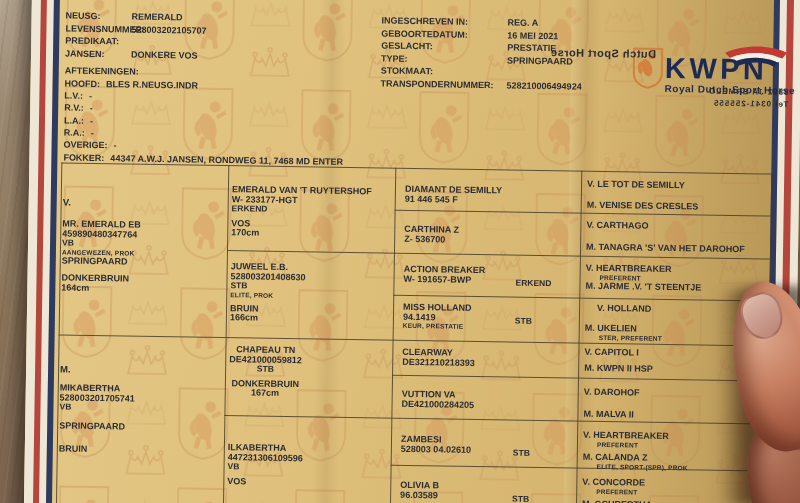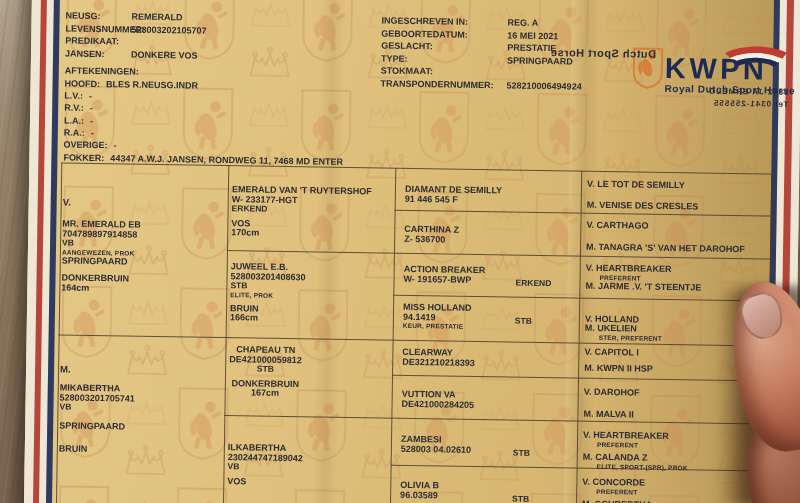--- a/index.html
+++ b/index.html
@@ -226,21 +226,21 @@
     <div class="mirror mir-top">Dutch Sport Horse</div>
     <div class="mirror mir-a1">3852 JA ERMELO</div>
     <div class="mirror mir-a2">Tel 0341-255555</div>
 
     <div id="ped-layer" style="position:absolute;inset:0;">
 
       <div class="ped-cell" style="left:34px;top:217px;">
         <div class="g1-prefix">V.</div>
         <div style="margin-top:12px;">
           <div class="ped-name">MR. EMERALD EB</div>
-          <div class="ped-reg">704789897914858</div>
+          <div class="ped-reg">459890480347764</div>
           <div class="ped-book">VB</div>
           <div class="ped-small">AANGEWEZEN, PROK</div>
           <div class="ped-name">SPRINGPAARD</div>
           <div class="ped-color" style="margin-top:8px;">DONKERBRUIN</div>
           <div class="ped-height">164cm</div>
         </div>
       </div>
 
       <div class="ped-cell" style="left:34px;top:384px;">
         <div class="g1-prefix">M.</div>
@@ -282,21 +282,21 @@
         </div>
         <div class="ped-cell" style="left: 203px; top: 362px; text-align: center;">
           <div class="ped-name">CHAPEAU TN</div>
           <div class="ped-reg">DE421000059812</div>
           <div class="ped-book">STB</div>
           <div class="ped-color">DONKERBRUIN</div>
           <div class="ped-height">167cm</div>
         </div>
         <div class="ped-cell" style="left: 203px; top: 460px;">
           <div class="ped-name">ILKABERTHA</div>
-          <div class="ped-reg">230244747189042</div>
+          <div class="ped-reg">447231306109596</div>
           <div class="ped-book">VB</div>
           <div class="ped-color">VOS</div>
         </div>
         <div class="ped-cell" style="left: 376px; top: 199px; width: 172px;">
           <div class="ped-name">DIAMANT DE SEMILLY</div>
           <div class="ped-reg">91 446 545 F</div>
         </div>
         <div class="ped-cell" style="left: 376px; top: 239px; width: 172px;">
           <div class="ped-name">CARTHINA Z</div>
           <div class="ped-reg">Z- 536700</div>
@@ -342,21 +342,21 @@
         <div class="g4-row" style="top: 254px;">
           <div class="g4-main">M. TANAGRA 'S' VAN HET DAROHOF</div>
         </div>
         <div class="g4-row" style="top: 275px;">
           <div class="g4-main">V. HEARTBREAKER</div>
           <div class="g4-small">PREFERENT</div>
         </div>
         <div class="g4-row" style="top: 293px;">
           <div class="g4-main">M. JARME .V. 'T STEENTJE</div>
         </div>
-        <div class="g4-row" style="top: 326px;">
+        <div class="g4-row" style="top: 315px; margin-left: 12px;">
           <div class="g4-main">V. HOLLAND</div>
         </div>
         <div class="g4-row" style="top: 335px;">
           <div class="g4-main">M. UKELIEN</div>
           <div class="g4-small">STER, PREFERENT</div>
         </div>
         <div class="g4-row" style="top: 359px;">
           <div class="g4-main">V. CAPITOL I</div>
         </div>
         <div class="g4-row" style="top: 375px;">

